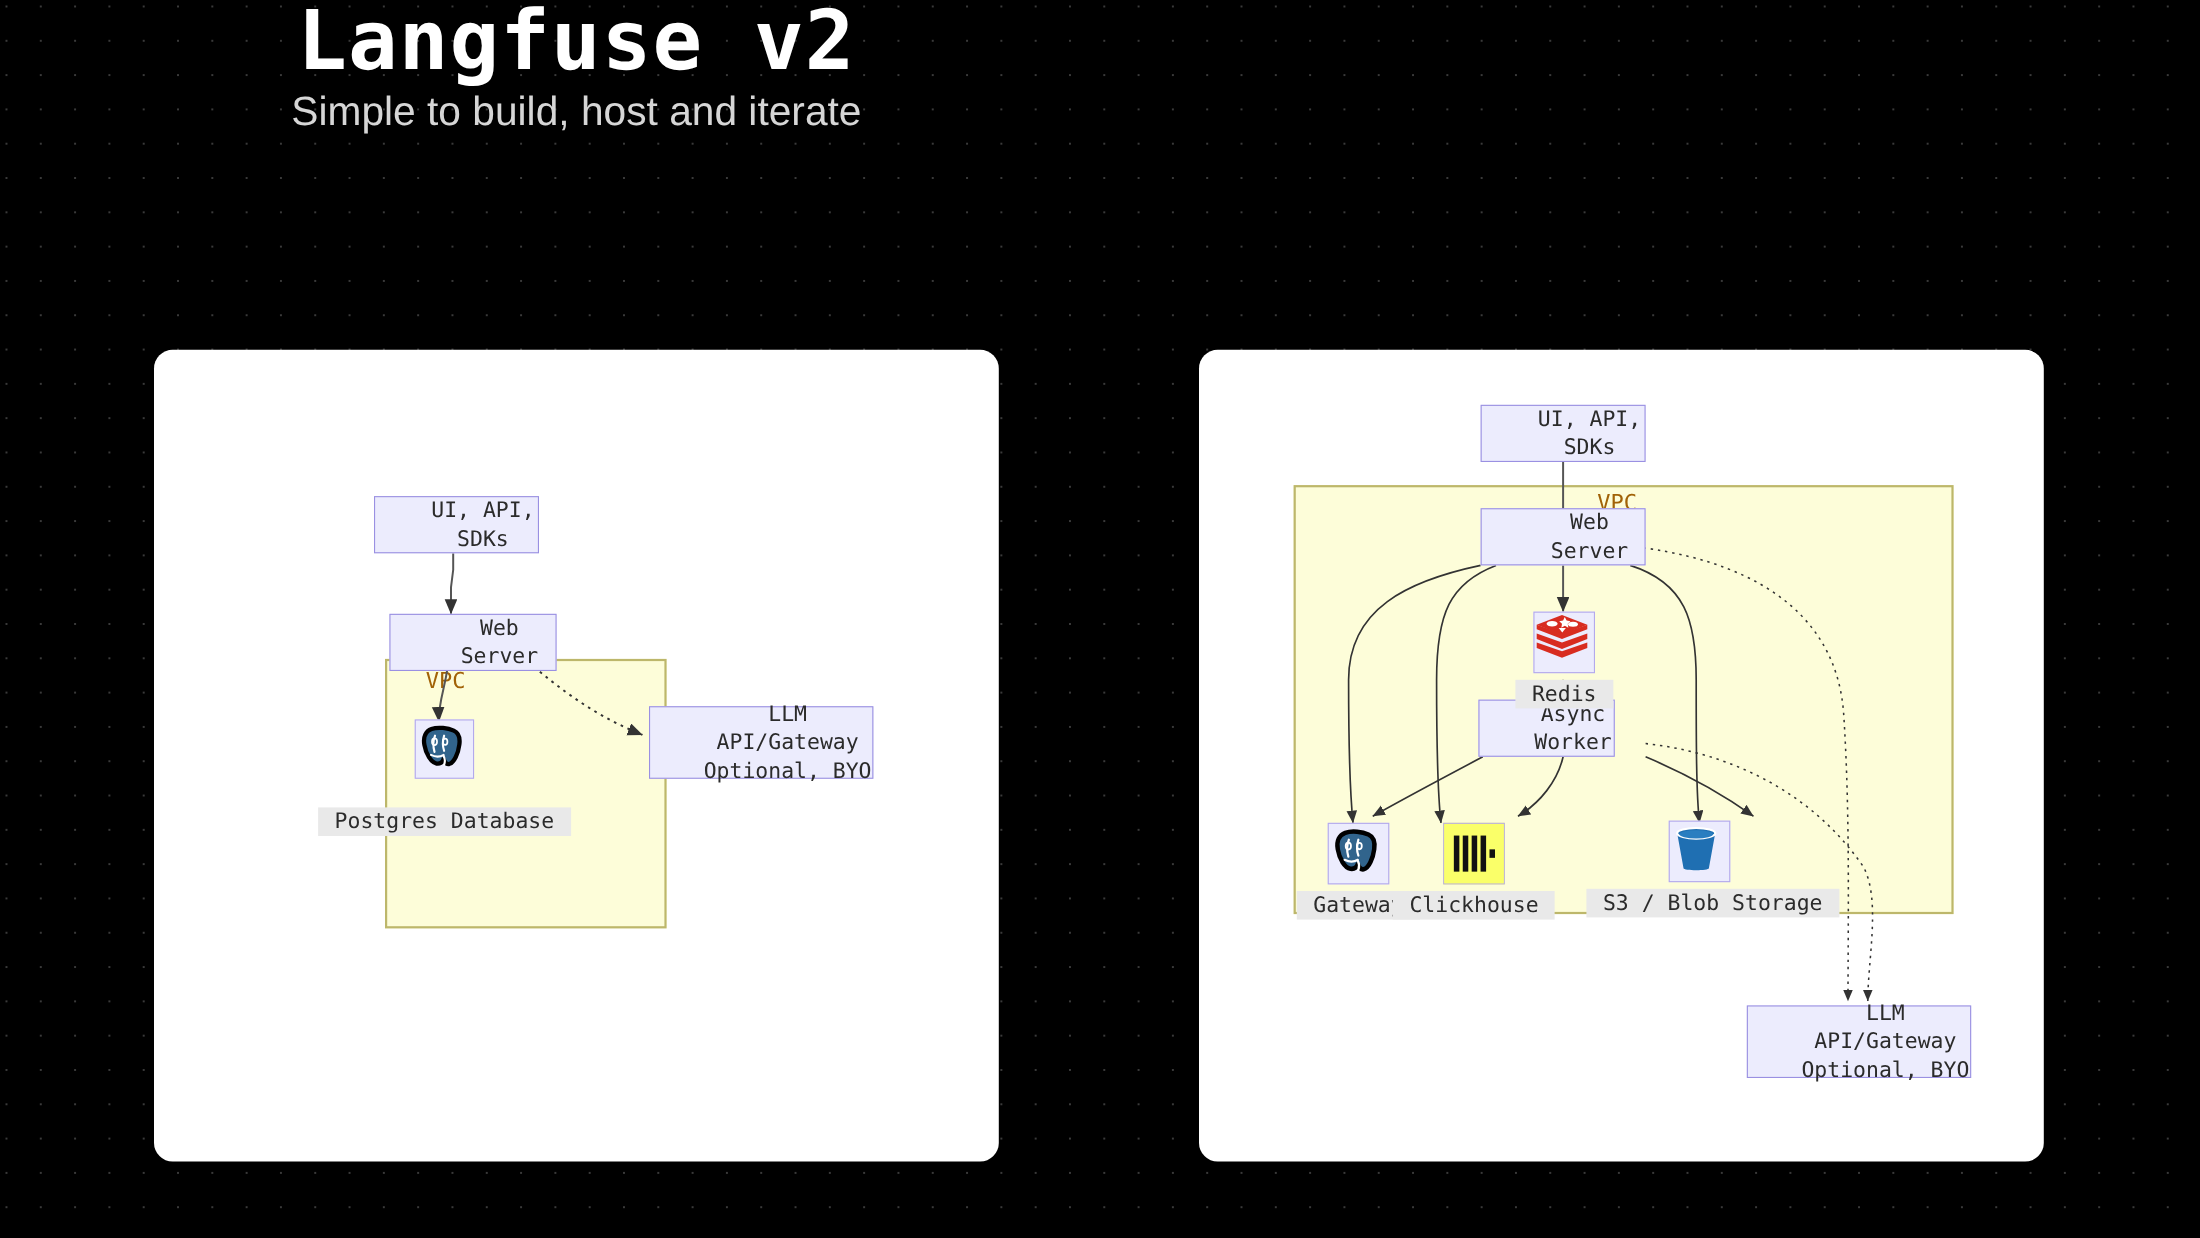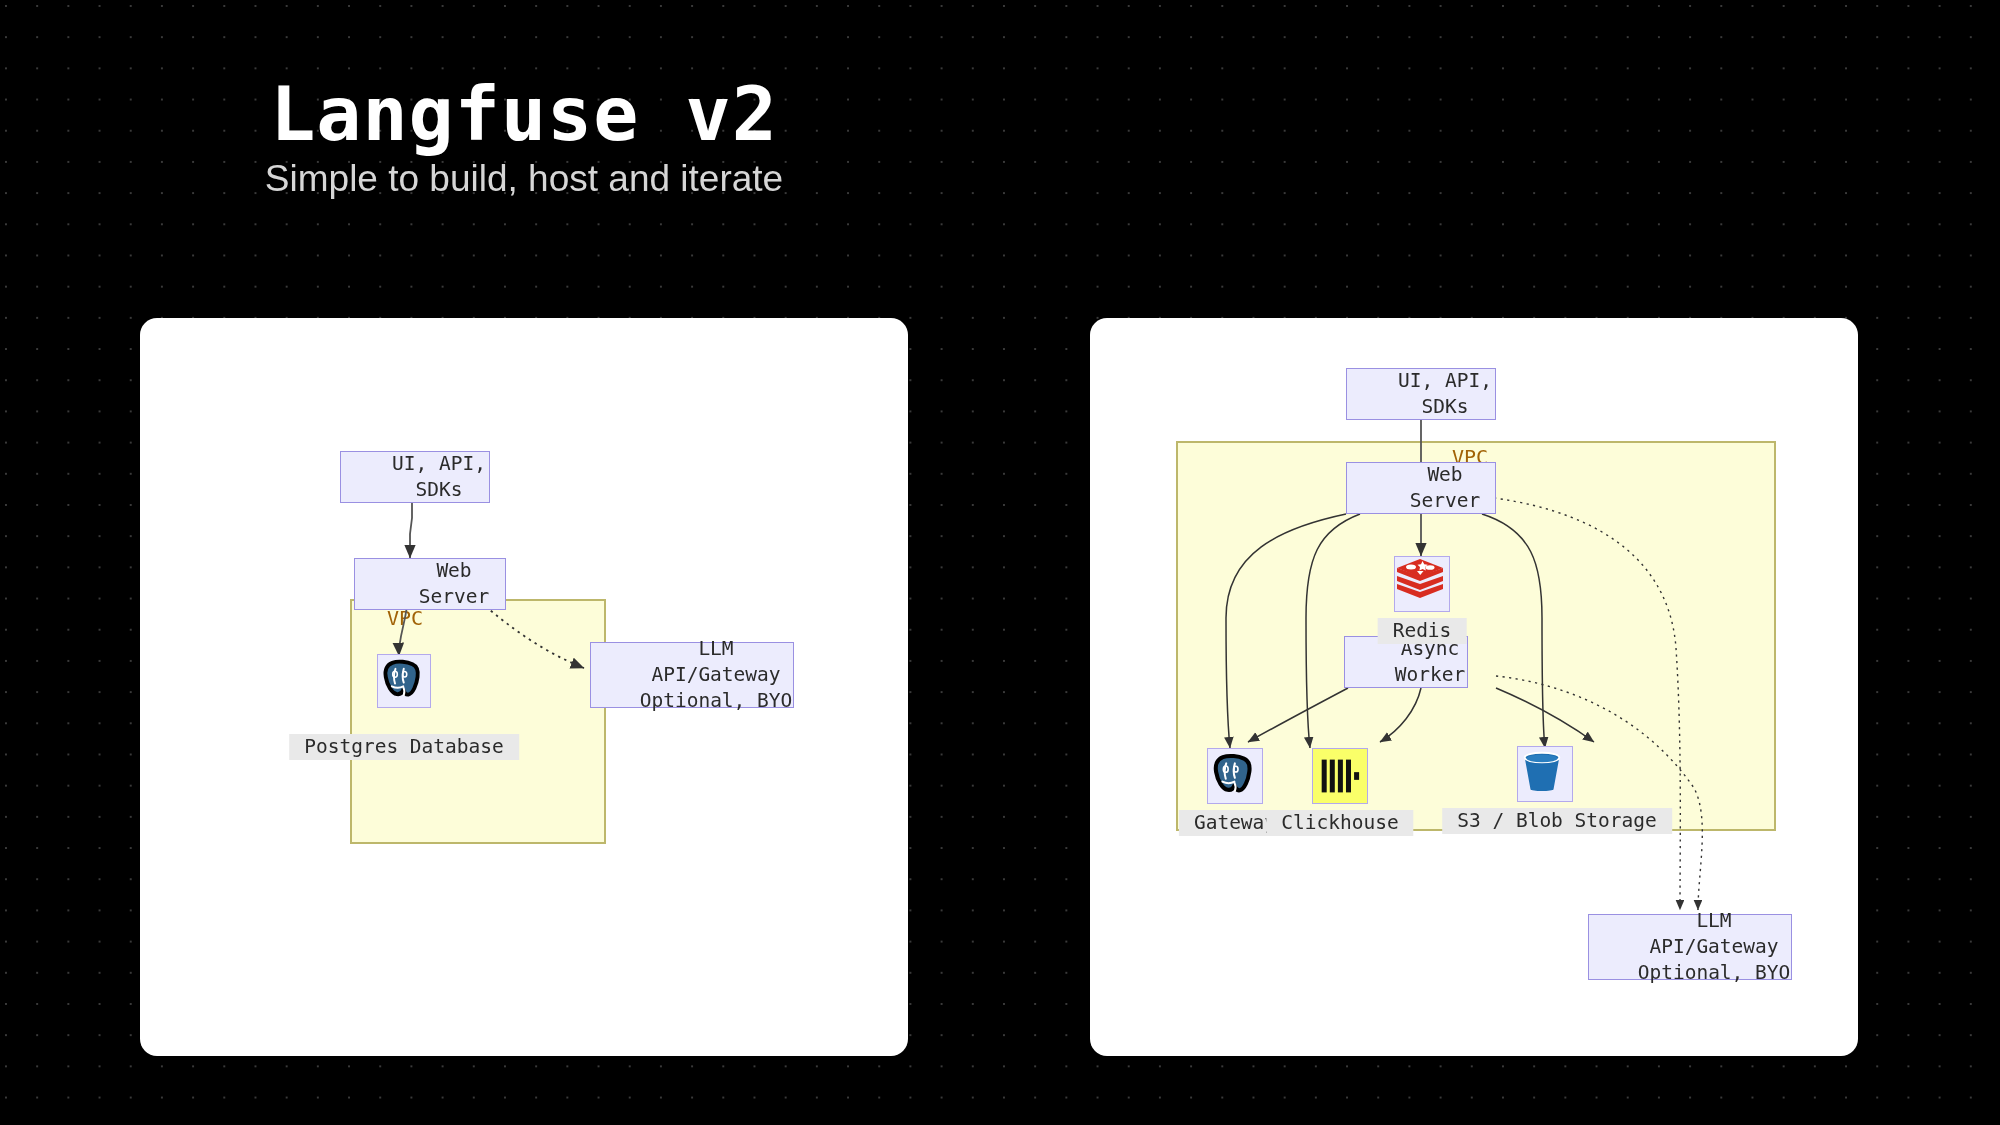--- a/index.html
+++ b/index.html
@@ -24,21 +24,20 @@
   .col-right { left: 1090px; width: 768px; }
 
   .title {
     text-align: center;
     color: #ffffff;
     font-family: "DejaVu Sans Mono", "Liberation Mono", monospace;
     font-size: 75px;
     font-weight: 700;
     letter-spacing: 1px;
     line-height: 1;
-    margin-top: 77px;
     white-space: pre;
   }
   .subtitle {
     text-align: center;
     color: #d6d6d6;
     font-family: "Liberation Sans", sans-serif;
     font-size: 37px;
     font-weight: 400;
     margin-top: 6px;
     white-space: pre;

